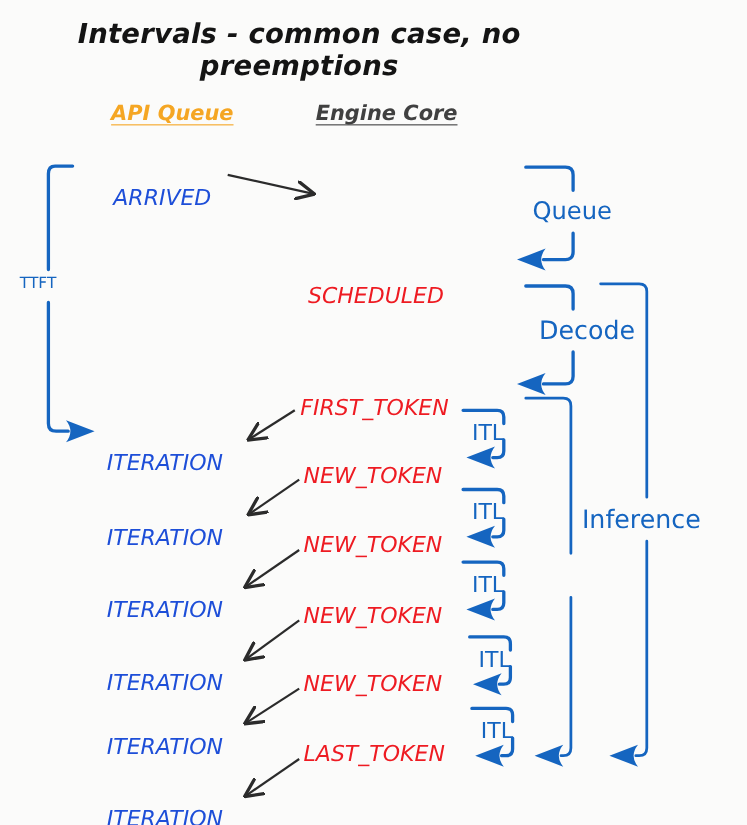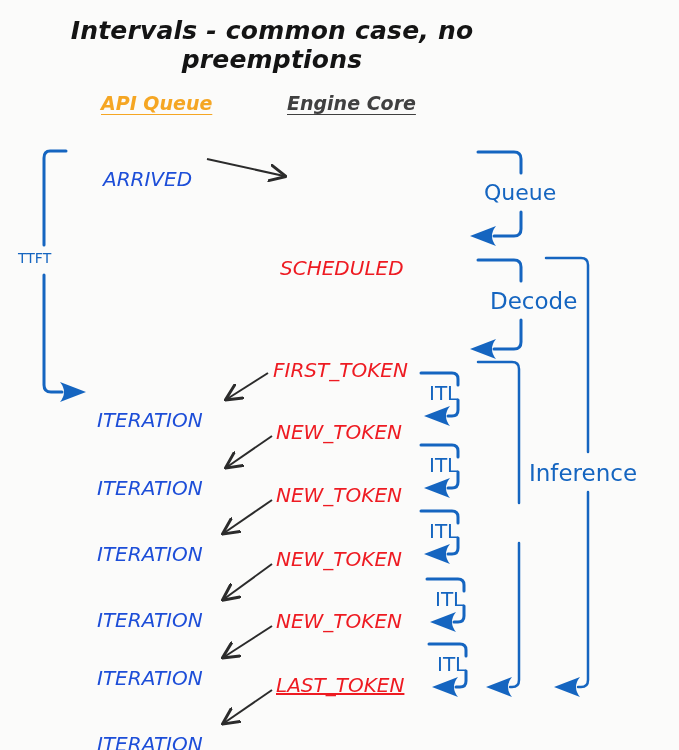--- a/index.html
+++ b/index.html
@@ -87,21 +87,21 @@
   <div class="abs state orange" style="left:97px; top:584px;">ITERATION</div>
   <div class="abs state orange" style="left:97px; top:642px;">ITERATION</div>
   <div class="abs state orange" style="left:97px; top:708px;">ITERATION</div>
 
   <div class="abs state red" style="left:273px; top:358px;">FIRST_TOKEN</div>
   <div class="abs state red" style="left:280px; top:256px;">SCHEDULED</div>
   <div class="abs state red" style="left:276px; top:420px;">NEW_TOKEN</div>
   <div class="abs state red" style="left:276px; top:483px;">NEW_TOKEN</div>
   <div class="abs state red" style="left:276px; top:547px;">NEW_TOKEN</div>
   <div class="abs state red" style="left:276px; top:609px;">NEW_TOKEN</div>
-  <div class="abs state red" style="left:276px; top:673px;text-decoration:underline;">LAST_TOKEN</div>
+  <div class="abs state red" style="left:276px; top:673px;">LAST_TOKEN</div>
 
   <div class="abs blue-label" id="lbl-ttft">TTFT</div>
   <div class="abs blue-label" id="lbl-queue">Queue</div>
   <div class="abs blue-label" id="lbl-prefill">Decode</div>
   <div class="abs blue-label" id="lbl-inference">Inference</div>
 
   <div class="abs blue-label lbl-itl" style="left:429px; top:381px;">ITL</div>
   <div class="abs blue-label lbl-itl" style="left:429px; top:453px;">ITL</div>
   <div class="abs blue-label lbl-itl" style="left:429px; top:519px;">ITL</div>
   <div class="abs blue-label lbl-itl" style="left:435px; top:587px;">ITL</div>

